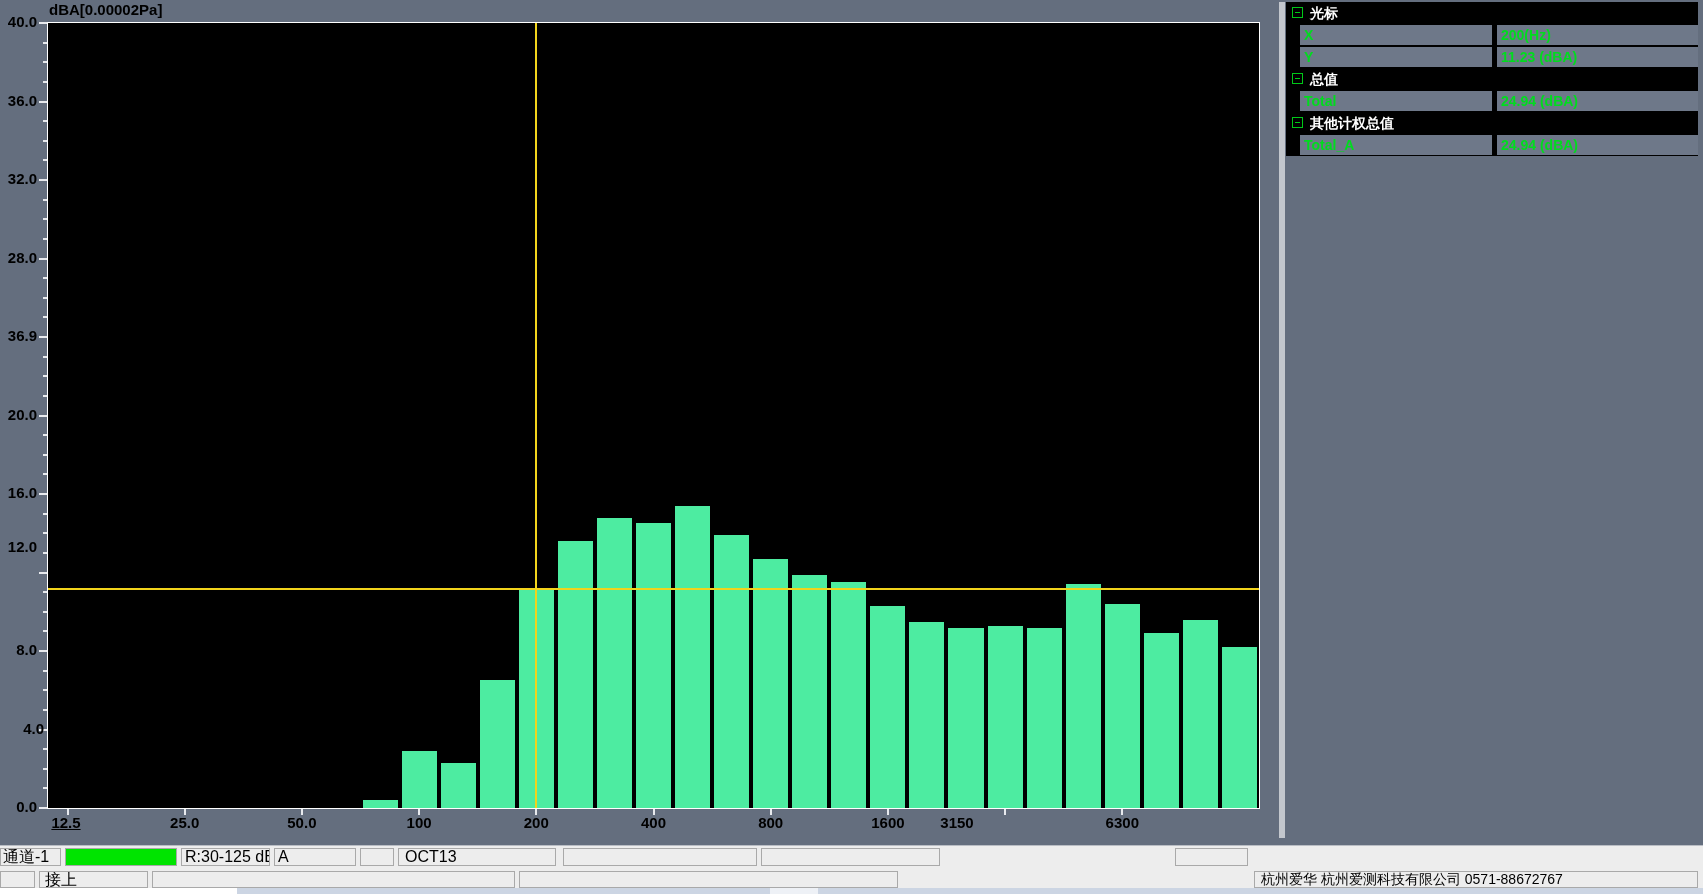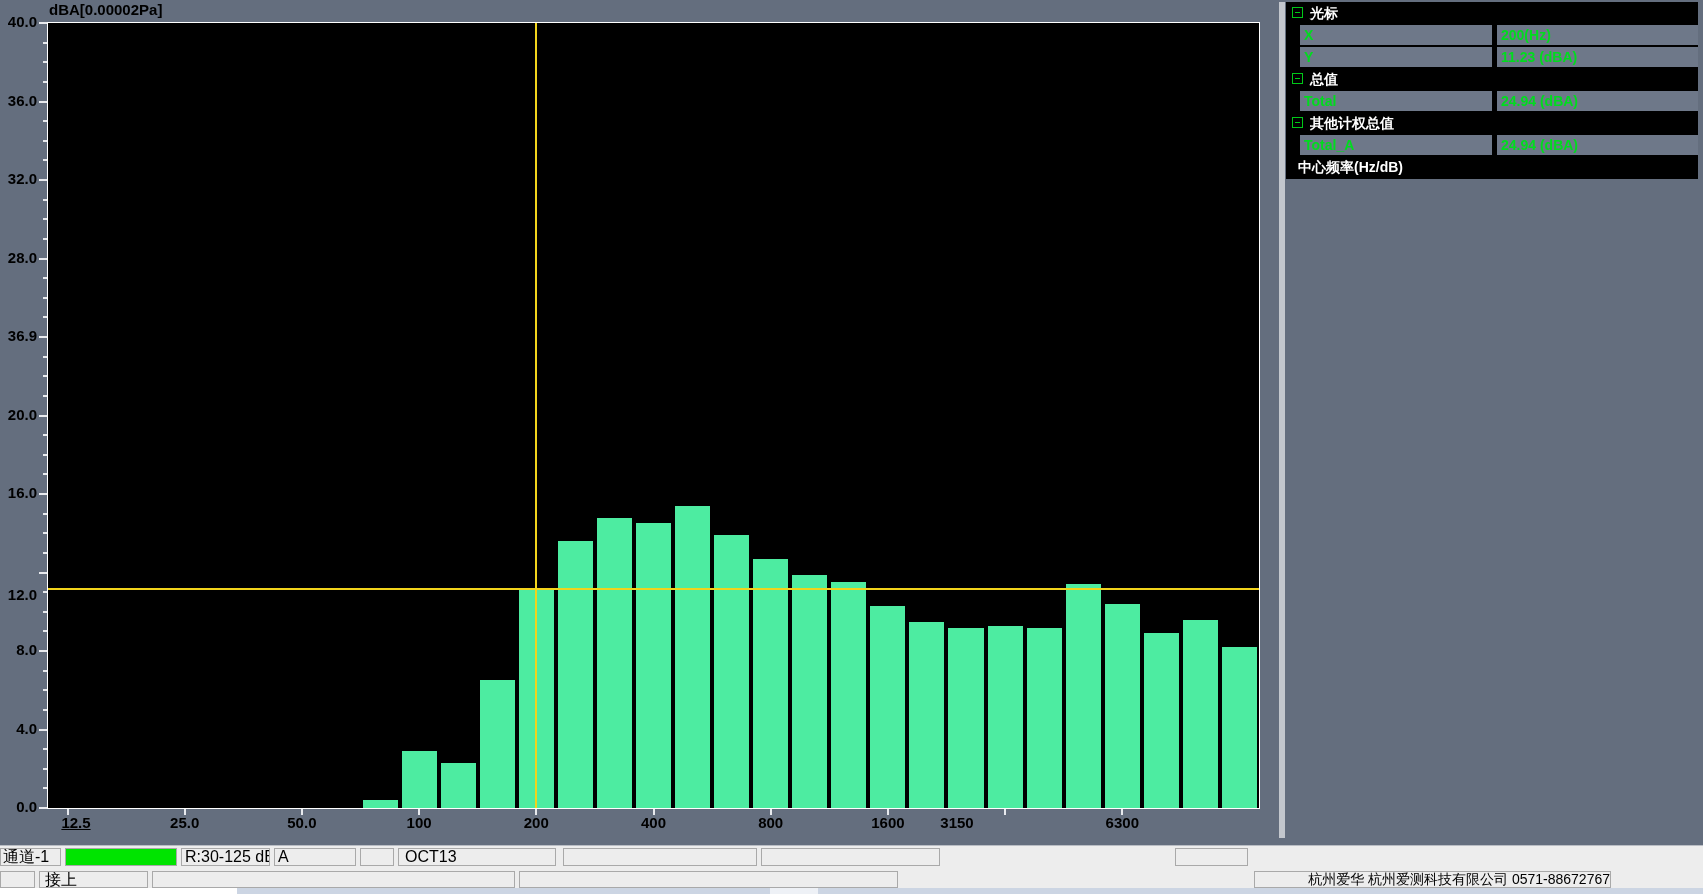--- a/index.html
+++ b/index.html
@@ -84,31 +84,31 @@
   <div class="cross-h" id="crossH" style="top: 564.6px; background: rgb(242, 212, 28);"></div>
 </div>
 
 <div id="axes">
     <div class="abs ytick" style="top: 807px; left: 39px; width: 8px;"></div>
     <div class="abs ylabel" style="top: 798px; left: 0px;">0.0</div>
     <div class="abs ytick" style="top: 787.4px; left: 43px; width: 4px;"></div>
     <div class="abs ytick" style="top: 767.8px; left: 43px; width: 4px;"></div>
     <div class="abs ytick" style="top: 748.1px; left: 43px; width: 4px;"></div>
     <div class="abs ytick" style="top: 728.5px; left: 39px; width: 8px;"></div>
-    <div class="abs ylabel" style="top: 719.5px; left: 0px;">4.0</div>
+    <div class="abs ylabel" style="top: 719.5px; left: 0px; padding-left: 7px;">4.0</div>
     <div class="abs ytick" style="top: 708.9px; left: 43px; width: 4px;"></div>
     <div class="abs ytick" style="top: 689.3px; left: 43px; width: 4px;"></div>
     <div class="abs ytick" style="top: 669.6px; left: 43px; width: 4px;"></div>
     <div class="abs ytick" style="top: 650px; left: 39px; width: 8px;"></div>
     <div class="abs ylabel" style="top: 641px; left: 0px;">8.0</div>
     <div class="abs ytick" style="top: 630.4px; left: 43px; width: 4px;"></div>
     <div class="abs ytick" style="top: 610.8px; left: 43px; width: 4px;"></div>
     <div class="abs ytick" style="top: 591.1px; left: 43px; width: 4px;"></div>
     <div class="abs ytick" style="top: 571.5px; left: 39px; width: 8px;"></div>
-    <div class="abs ylabel" style="top: 586px; left: 0px;">12.0</div>
+    <div class="abs ylabel" style="top: 538px; left: 0px;">12.0</div>
     <div class="abs ytick" style="top: 551.9px; left: 43px; width: 4px;"></div>
     <div class="abs ytick" style="top: 532.3px; left: 43px; width: 4px;"></div>
     <div class="abs ytick" style="top: 512.6px; left: 43px; width: 4px;"></div>
     <div class="abs ytick" style="top: 493px; left: 39px; width: 8px;"></div>
     <div class="abs ylabel" style="top: 484px; left: 0px;">16.0</div>
     <div class="abs ytick" style="top: 473.4px; left: 43px; width: 4px;"></div>
     <div class="abs ytick" style="top: 453.8px; left: 43px; width: 4px;"></div>
     <div class="abs ytick" style="top: 434.1px; left: 43px; width: 4px;"></div>
     <div class="abs ytick" style="top: 414.5px; left: 39px; width: 8px;"></div>
     <div class="abs ylabel" style="top: 405.5px; left: 0px;">20.0</div>
@@ -131,21 +131,21 @@
     <div class="abs ytick" style="top: 139.8px; left: 43px; width: 4px;"></div>
     <div class="abs ytick" style="top: 120.1px; left: 43px; width: 4px;"></div>
     <div class="abs ytick" style="top: 100.5px; left: 39px; width: 8px;"></div>
     <div class="abs ylabel" style="top: 91.5px; left: 0px;">36.0</div>
     <div class="abs ytick" style="top: 80.9px; left: 43px; width: 4px;"></div>
     <div class="abs ytick" style="top: 61.3px; left: 43px; width: 4px;"></div>
     <div class="abs ytick" style="top: 41.6px; left: 43px; width: 4px;"></div>
     <div class="abs ytick" style="top: 22px; left: 39px; width: 8px;"></div>
     <div class="abs ylabel" style="top: 13px; left: 0px;">40.0</div>
     <div class="abs xtick" style="left: 66.5px; top: 809px;"></div>
-    <div class="abs xlabel" style="left: 44px; top: 814px; text-decoration: underline;">12.5</div>
+    <div class="abs xlabel" style="left: 34px; top: 814px; text-decoration: underline;">12.5</div>
     <div class="abs xtick" style="left: 183.7px; top: 809px;"></div>
     <div class="abs xlabel" style="left: 152.7px; top: 814px;">25.0</div>
     <div class="abs xtick" style="left: 300.9px; top: 809px;"></div>
     <div class="abs xlabel" style="left: 269.9px; top: 814px;">50.0</div>
     <div class="abs xtick" style="left: 418.1px; top: 809px;"></div>
     <div class="abs xlabel" style="left: 387.1px; top: 814px;">100</div>
     <div class="abs xtick" style="left: 535.3px; top: 809px;"></div>
     <div class="abs xlabel" style="left: 504.3px; top: 814px;">200</div>
     <div class="abs xtick" style="left: 652.5px; top: 809px;"></div>
     <div class="abs xlabel" style="left: 621.5px; top: 814px;">400</div>
@@ -193,39 +193,36 @@
     <span class="expander">
         <span class="minus"></span>
       </span>
     <span class="htext">其他计权总值</span>
   </div>
   <div class="trow">
     <span class="tcell tname">Total_A</span>
     <span class="tcell tval">24.94 (dBA)</span>
   </div>
 
-  <div class="sec-header noicon" style="height:23px;">
-    <span class="htext">中心频率(Hz/dB)</span>
-  </div>
 </div>
 
 <div class="abs statusarea">
   <div class="scell r1" style="left:0;width:61px;padding-left:2px;">通道-1</div>
   <div class="scell r1 swatch" style="left:65px;width:112px;"></div>
   <div class="scell r1" style="left:181px;width:89px;padding-left:3px;">R:30-125 dB</div>
   <div class="scell r1" style="left:274px;width:82px;padding-left:3px;">A</div>
   <div class="scell r1" style="left:360px;width:34px;"></div>
   <div class="scell r1" style="left:398px;width:158px;padding-left:6px;">OCT13</div>
   <div class="scell r1" style="left:563px;width:194px;"></div>
   <div class="scell r1" style="left:761px;width:179px;"></div>
   <div class="scell r1" style="left:1175px;width:73px;"></div>
 
   <div class="scell r2" style="left:0;width:35px;"></div>
   <div class="scell r2" style="left:39px;width:109px;padding-left:5px;">接上</div>
   <div class="scell r2" style="left:152px;width:363px;"></div>
   <div class="scell r2" style="left:519px;width:379px;"></div>
-  <div class="scell r2 company" style="left:1254px;width:357px;padding-left:6px;text-align:right;">杭州爱华  杭州爱测科技有限公司 0571-88672767</div>
+  <div class="scell r2 company" style="left:1254px;width:444px;padding-left:6px;">杭州爱华  杭州爱测科技有限公司 0571-88672767</div>
 </div>
 
 <div class="abs bottomstrip">
   <div class="abs bs-white"></div>
   <div class="abs bs-light"></div>
 </div>
 
 </body></html>

